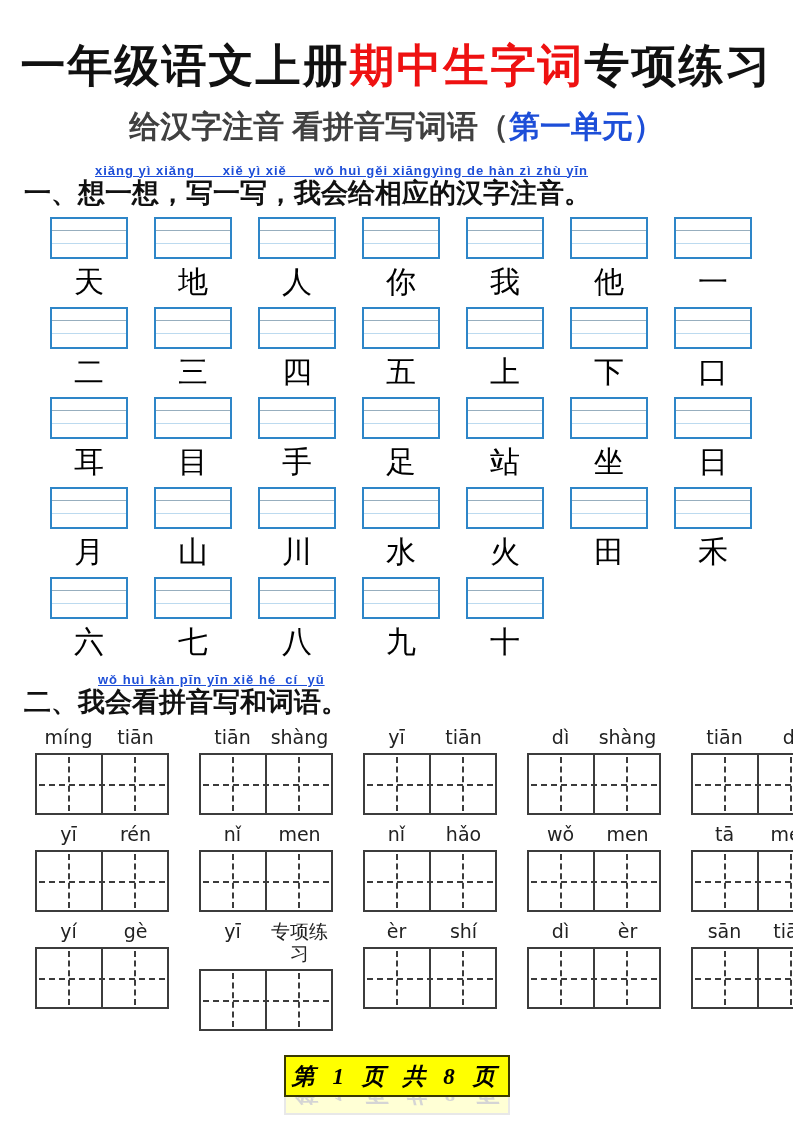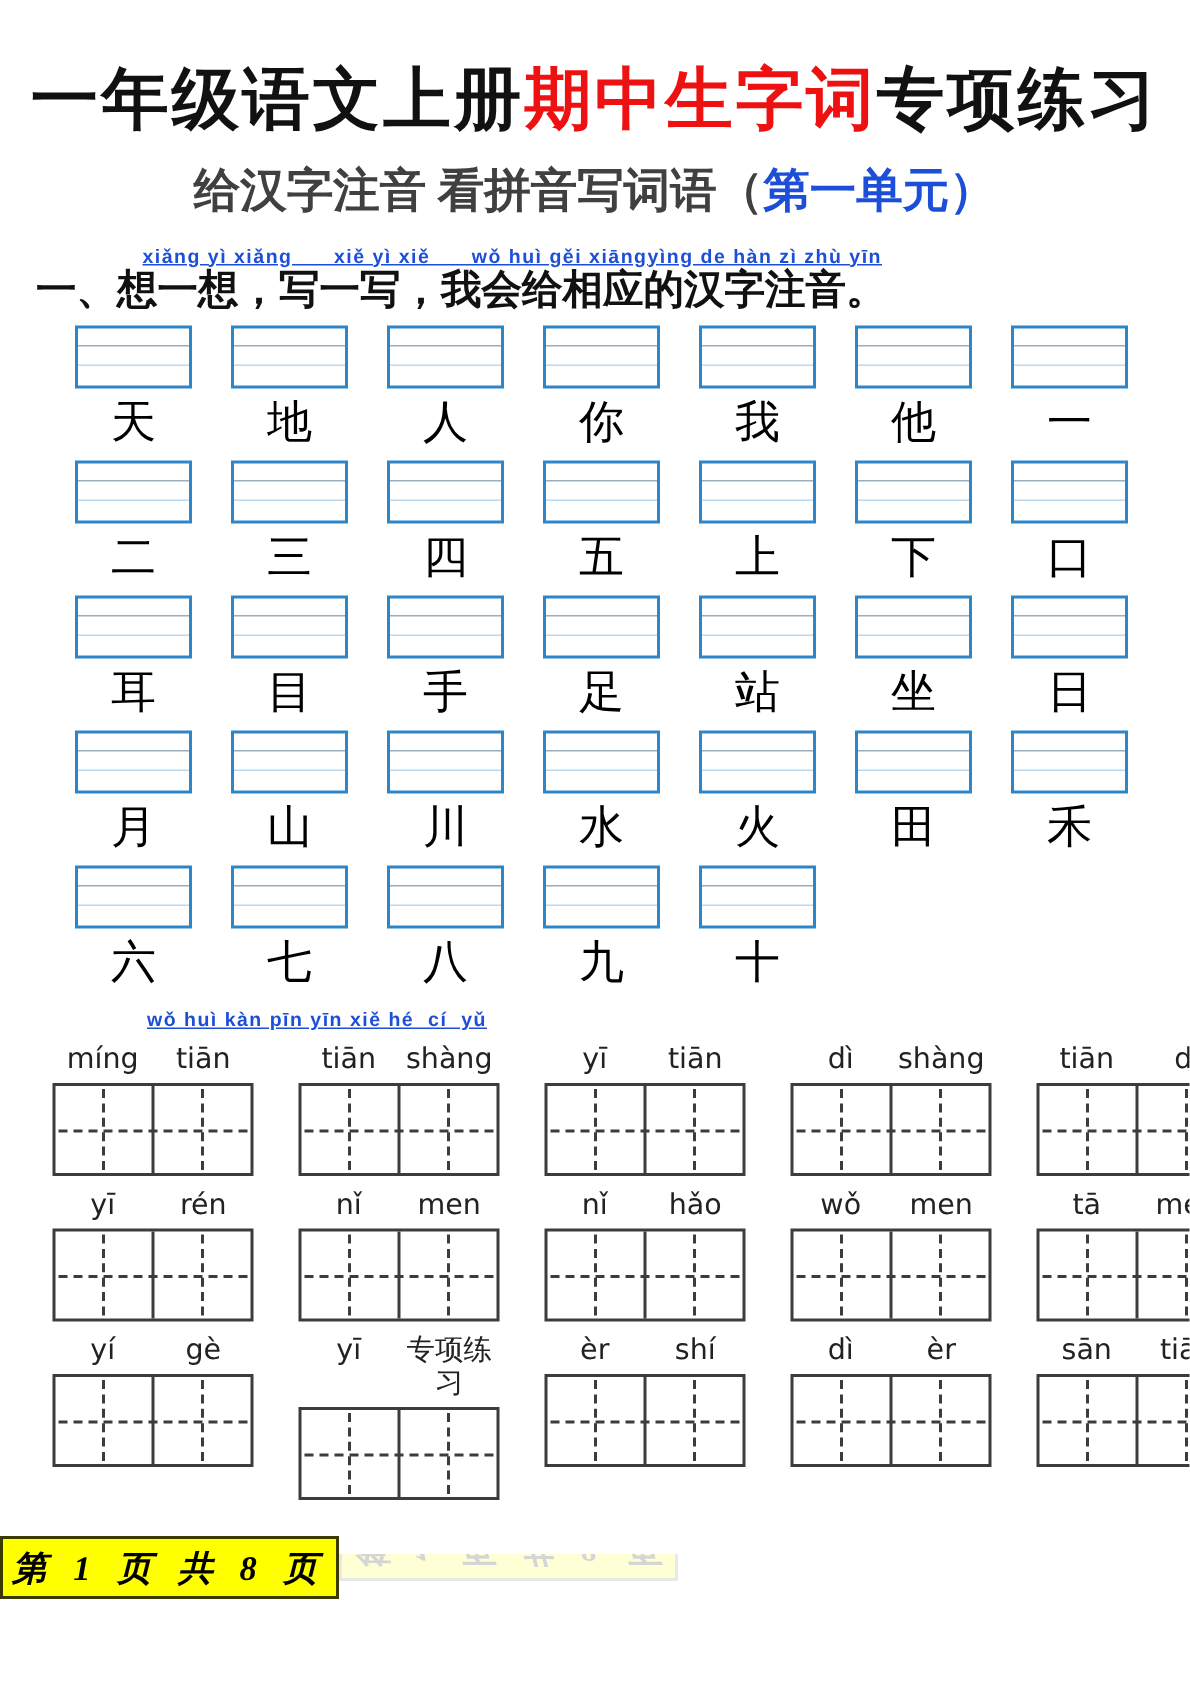--- a/index.html
+++ b/index.html
@@ -73,21 +73,21 @@
   .tzg .cell::before {
     content: ""; position: absolute; top: 2px; bottom: 2px; left: 50%;
     border-left: 2px dashed #3c3c3c; margin-left: -1px;
   }
   .tzg::after {
     content: ""; position: absolute; left: 2px; right: 2px; top: 50%;
     border-top: 2px dashed #3c3c3c;
   }
 
   
-  .footer-wrap { margin-top: 24px; display: flex; flex-direction: row; align-items: center; }
+  .footer-wrap { margin-top: 24px; display: flex; flex-direction: column; align-items: center; }
   .footer-box {
     width: 226px; height: 42px; background: #ffff00; border: 2px solid #3a3a00;
     display: flex; align-items: center; justify-content: center;
     font-size: 23px; font-weight: bold; font-family: "Liberation Serif", serif;
     letter-spacing: 6px; color: #000; font-style: italic;
   }
   .footer-reflection {
     width: 226px; height: 18px; overflow: hidden; transform: scaleY(-1);
     opacity: 0.16; filter: blur(0.5px); pointer-events: none;
   }
@@ -190,20 +190,21 @@
   </div>
   <div class="crow">
     <span class="hz">六</span>
       <span class="hz">七</span>
       <span class="hz">八</span>
       <span class="hz">九</span>
       <span class="hz">十</span>
   </div>
 
   <div class="sec-pinyin sec2-pinyin">wǒ huì kàn pīn yīn xiě hé  cí  yǔ</div>
+  <div class="sec-heading">二、我会看拼音写和词语。</div>
 
   <div class="grow">
     <div class="ggroup">
       <div class="glabels">
           <span>míng</span>
           <span>tiān</span>
         </div>
       <div class="tzg">
           <div class="cell"></div>
           <div class="cell"></div>

